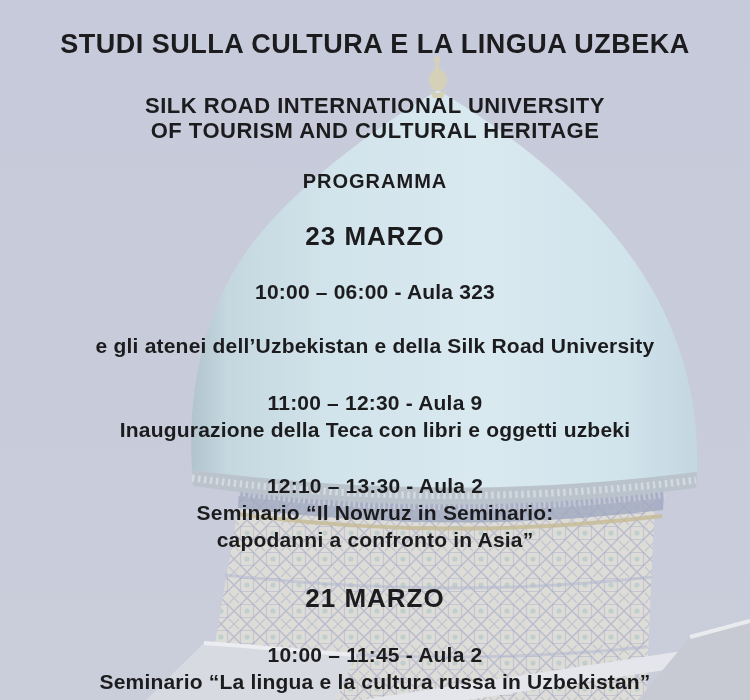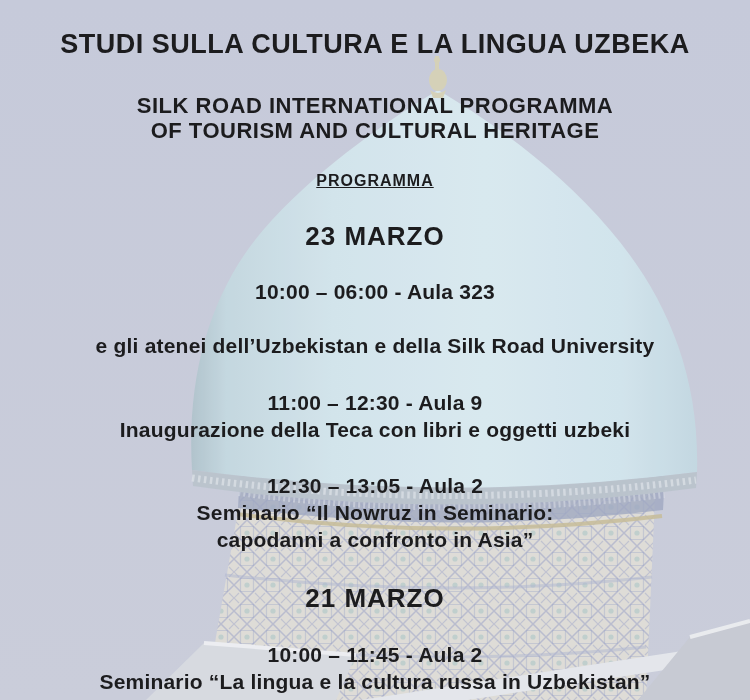--- a/index.html
+++ b/index.html
@@ -13,21 +13,21 @@
   .bg{position:absolute;inset:0;display:block;}
   .txt{
     position:absolute;left:0;width:750px;
     text-align:center;
     color:#1c1c1e;
     font-weight:700;
     white-space:nowrap;
   }
   .title{font-size:27px;line-height:32px;letter-spacing:.5px;}
   .uni{font-size:22px;line-height:25px;letter-spacing:.5px;}
-  .label{font-size:16px;line-height:26px;letter-spacing:1px;text-decoration:underline;}
+  .label{font-size:20px;line-height:26px;letter-spacing:1px;}
   .date{font-size:26px;line-height:30px;letter-spacing:1px;}
   .ev{font-size:21px;line-height:27px;letter-spacing:.2px;}
 </style>
 </head>
 <body>
 
 <div class="poster">
 
   <svg class="bg" width="750" height="700" viewBox="0 0 750 700" aria-hidden="true">
     <defs>
@@ -85,34 +85,34 @@
     <path d="M 204 643 L 356 655" stroke="#f0f2f4" stroke-width="4" fill="none"></path>
     <path d="M 348 702 L 702 648 L 718 662 L 362 716 Z" fill="#e7eaed"></path>
     <path d="M 690 637 L 750 621 L 750 700 L 638 700 Z" fill="#c6c9d1"></path>
     <path d="M 690 637 L 750 621" stroke="#edeff1" stroke-width="4" fill="none"></path>
 
     <rect x="0" y="0" width="750" height="700" fill="#cdd2df" fill-opacity="0.13"></rect>
   </svg>
 
   <div class="txt title" style="top:28px">STUDI SULLA CULTURA E LA LINGUA UZBEKA</div>
 
-  <div class="txt uni" style="top:93px">SILK ROAD INTERNATIONAL PROGRAMMA</div>
+  <div class="txt uni" style="top:93px">SILK ROAD INTERNATIONAL UNIVERSITY</div>
   <div class="txt uni" style="top:118px">OF TOURISM AND CULTURAL HERITAGE</div>
 
   <div class="txt label" style="top:168px">PROGRAMMA</div>
 
   <div class="txt date" style="top:221px">23 MARZO</div>
 
   <div class="txt ev" style="top:278px">10:00 – 06:00 - Aula 323</div>
   <div class="txt ev" style="top:332px">e gli atenei dell’Uzbekistan e della Silk Road University</div>
 
   <div class="txt ev" style="top:389px">11:00 – 12:30 - Aula 9</div>
   <div class="txt ev" style="top:416px">Inaugurazione della Teca con libri e oggetti uzbeki</div>
 
-  <div class="txt ev" style="top:472px">12:30 – 13:05 - Aula 2</div>
+  <div class="txt ev" style="top:472px">12:10 – 13:30 - Aula 2</div>
   <div class="txt ev" style="top:499px">Seminario “Il Nowruz in Seminario:</div>
   <div class="txt ev" style="top:526px">capodanni a confronto in Asia”</div>
 
   <div class="txt date" style="top:583px">21 MARZO</div>
 
   <div class="txt ev" style="top:641px">10:00 – 11:45 - Aula 2</div>
   <div class="txt ev" style="top:668px">Seminario “La lingua e la cultura russa in Uzbekistan”</div>
 
 </div>
 

